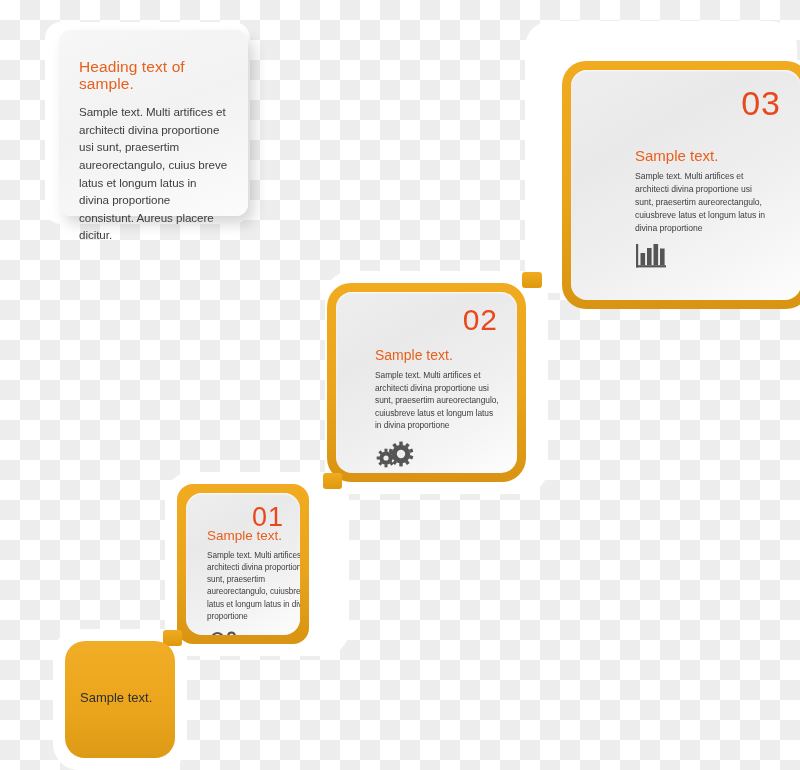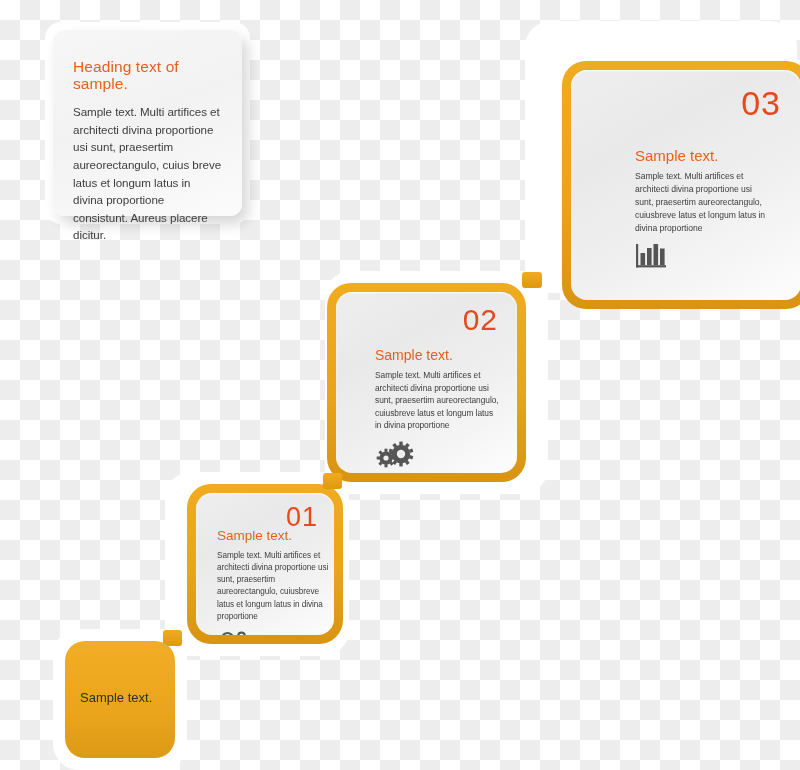--- a/index.html
+++ b/index.html
@@ -46,21 +46,21 @@
   
   .halo {
     position: absolute;
     background: #ffffff;
     border-radius: 26px;
   }
 
   
   #heading-card {
     position: absolute;
-    left: 53px;
+    left: 59px;
     top: 30px;
     width: 189px;
     height: 186px;
     border-radius: 12px;
     background: linear-gradient(160deg, #f7f7f7 0%, #f2f2f2 45%, #fbfbfb 100%);
     box-shadow: 6px 8px 14px rgba(0,0,0,0.16);
     box-sizing: border-box;
     padding: 28px 20px 0 20px;
   }
   #heading-card .heading-title {
@@ -128,21 +128,21 @@
   #panel-03 .step-body { font-size: 8.6px; }
 
   
   #panel-02 { left: 327px; top: 283px; width: 199px; height: 199px; }
   #panel-02 .step-num { right: 19px; top: 13px; font-size: 30px; }
   #panel-02 .step-content { left: 39px; top: 56px; width: 125px; }
   #panel-02 .step-title { font-size: 14px; }
   #panel-02 .step-body { font-size: 8.4px; }
 
   
-  #panel-01 { left: 187px; top: 484px; width: 156px; height: 160px; }
+  #panel-01 { left: 177px; top: 484px; width: 132px; height: 160px; border-radius: 16px; }
   #panel-01 .step-num { right: 16px; top: 11px; font-size: 27px; }
   #panel-01 .step-content { left: 21px; top: 36px; width: 120px; }
   #panel-01 .step-title { font-size: 13.5px; }
   #panel-01 .step-body { font-size: 8.2px; }
 
   
   #panel-final {
     position: absolute;
     left: 65px;
     top: 641px;

